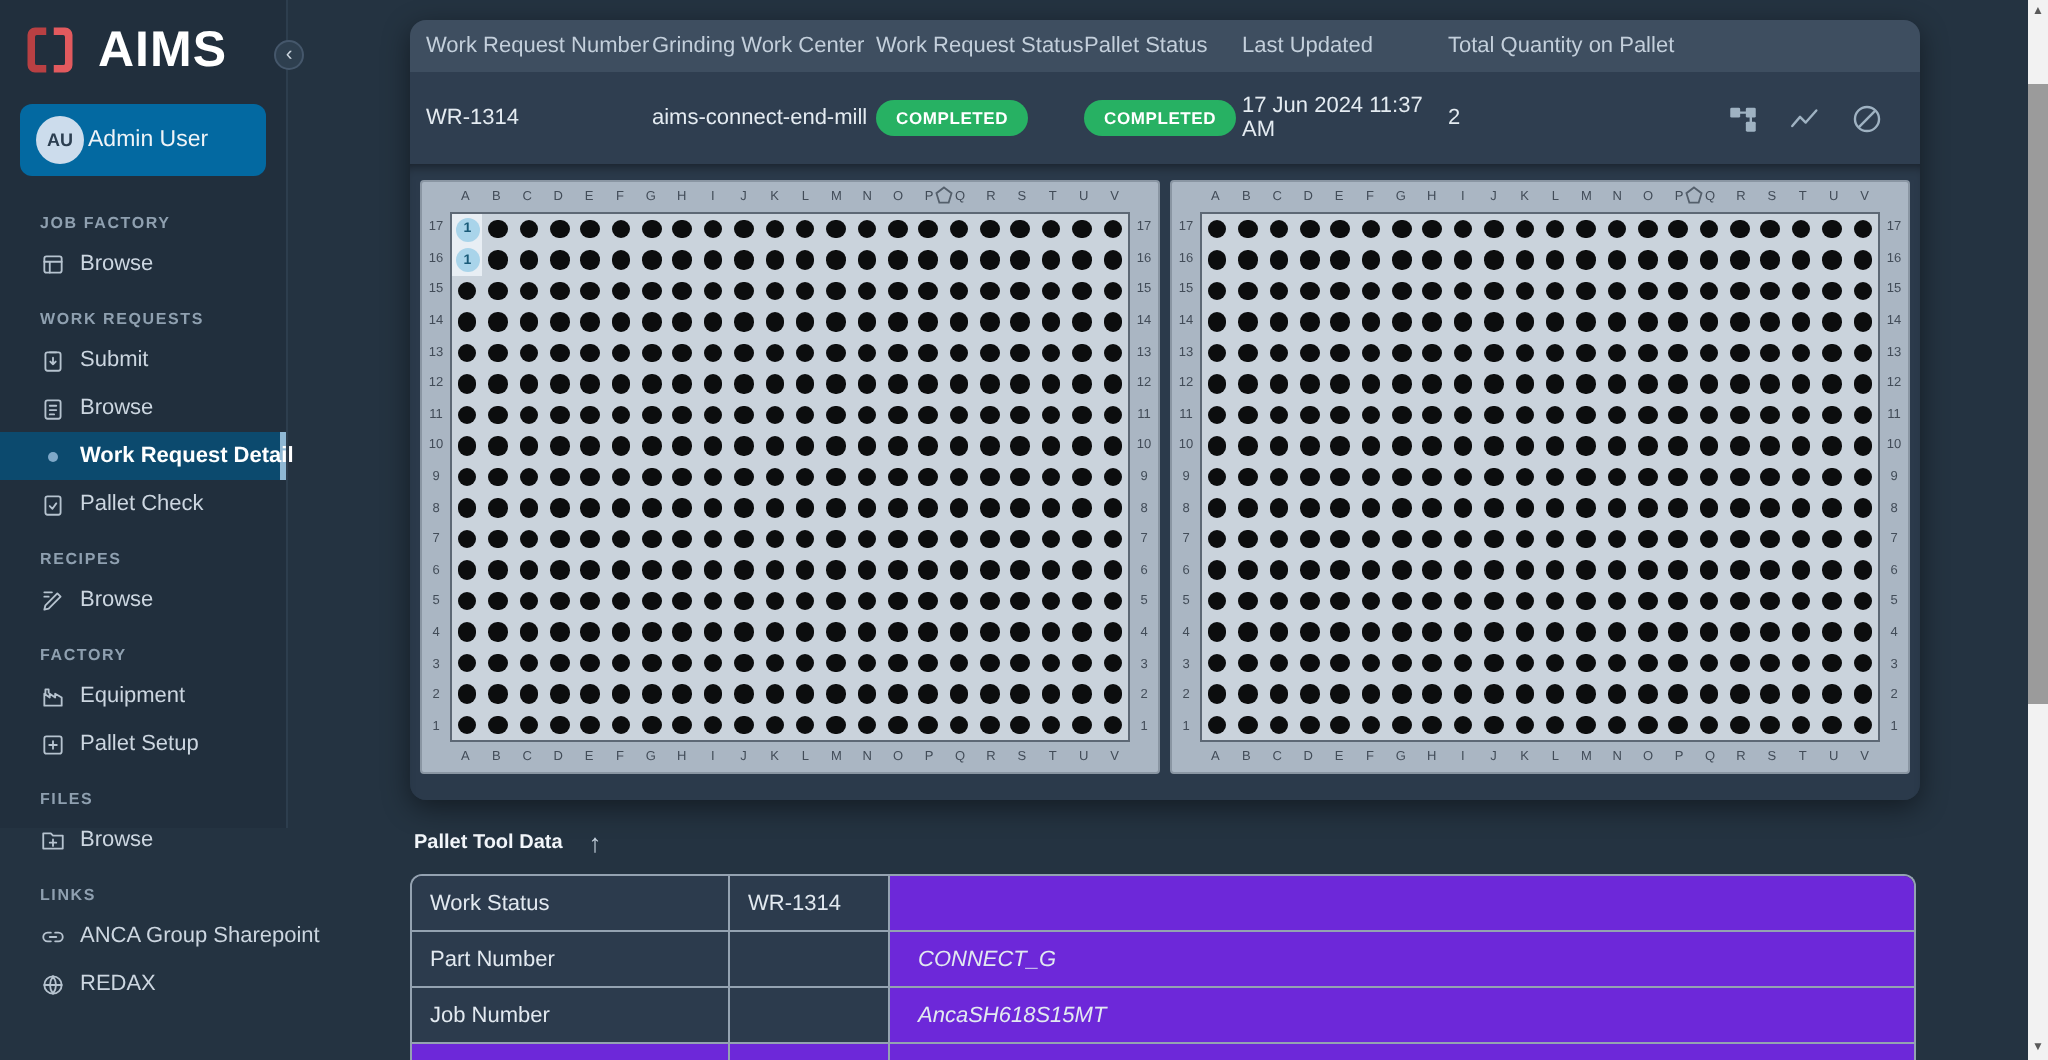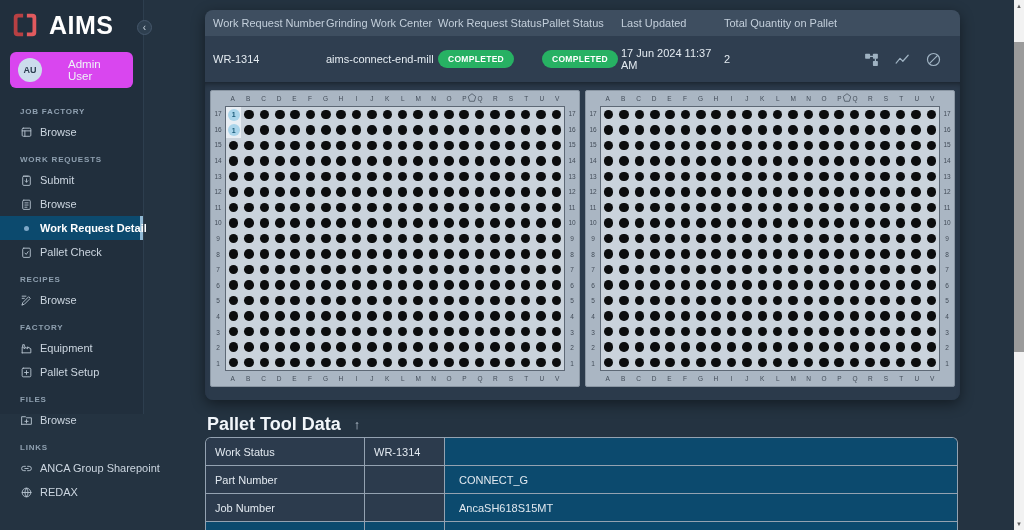--- a/index.html
+++ b/index.html
@@ -12,22 +12,22 @@
   }
 
   
   .sidebar { position:absolute; left:0; top:0; width:144px; height:414px;
     background:#212f3d; border-right:1px solid #2d3e4e; z-index:2; }
   .logo-row { display:flex; align-items:center; gap:9px; padding:10px 0 6px 10px; }
   .logo-text { font-size:25px; font-weight:bold; color:#ffffff; letter-spacing:.5px; }
   .collapse-btn { position:absolute; left:137px; top:20px; width:15px; height:15px;
     border-radius:50%; background:#2e3f4f; border:1px solid #45576b; color:#cdd7e0;
     font-size:10px; line-height:12px; text-align:center; cursor:pointer; z-index:5; }
-  .user-card { margin:6px 10px 8px; background:#d946ef; border-radius:6px;
-    padding:6px 8px; display:flex; align-items:center; gap:26px; }
+  .user-card { margin:6px 10px 8px; background:#0369a1; border-radius:6px;
+    padding:6px 8px; display:flex; align-items:center; gap:2px; }
   .avatar { width:24px; height:24px; border-radius:50%; background:#ccdcec; color:#2c3e50;
     font-size:9px; font-weight:bold; display:flex; align-items:center; justify-content:center; flex:none; }
   .user-name { font-size:11.5px; color:#eef3f7; }
 
   .nav-label { padding:11px 0 4px 20px; font-size:8px; font-weight:bold;
     letter-spacing:.8px; color:#8fa0b0; }
   .nav-item { display:flex; align-items:center; gap:7px; height:24px; padding-left:20px;
     font-size:11px; color:#ccd6e0; cursor:pointer; white-space:nowrap; }
   .nav-item .icn { width:13px; height:13px; flex:none; color:#b6c3cf;
     display:flex; align-items:center; justify-content:center; }
@@ -69,30 +69,30 @@
   .pcell .dot { width:9.5px; height:9.5px; border-radius:50%; background:#0c0d0e; }
   .pcell.tool { background:#e8eef4; }
   .pcell.tool .dot { width:12px; height:12px; background:#a9d4ea; color:#195a78;
     font-size:7px; font-weight:bold; display:flex; align-items:center; justify-content:center; }
   .marker { position:absolute; top:2px; left:calc(14px + (100% - 28px) * 0.72727);
     transform:translateX(-50%); line-height:0; }
 
   
   .ptd-title-row { position:absolute; left:207px; top:414px; display:flex;
     align-items:center; gap:13px; }
-  .ptd-title { font-size:18px; font-weight:bold; color:#f2f6fa; }
+  .ptd-title { font-size:10px; font-weight:bold; color:#f2f6fa; }
   .ptd-collapse { color:#c3cfdb; font-size:13px; cursor:pointer; }
   .ptd-table { position:absolute; left:205px; top:437px; width:753px;
     border:1px solid #94a2b1; border-bottom:none; border-radius:6px 6px 0 0; overflow:hidden; }
   .ptd-row { display:grid; grid-template-columns:159px 80px 1fr; height:28px;
     border-bottom:1px solid #94a2b1; }
   .ptd-cell { display:flex; align-items:center; padding-left:9px; font-size:11px;
     color:#e2e9f0; border-right:1px solid #94a2b1; background:#2c3b4d; }
   .ptd-cell:last-child { border-right:none; padding-left:14px; }
-  .ptd-cell.light { background:#0c4a6e; }
+  .ptd-cell.light { background:#6d28d9;font-style:italic; }
 
   
   .scrollbar { position:absolute; right:0; top:0; width:10px; height:530px;
     background:#f2f2f2; z-index:3; }
   .sb-thumb { position:absolute; top:42px; left:0; width:10px; height:310px; background:#9b9b9b; }
   .sb-arrow { position:absolute; left:0; width:10px; height:12px; color:#5a5a5a;
     font-size:6px; text-align:center; line-height:12px; cursor:pointer; }
   .sb-arrow.up { top:0; } .sb-arrow.down { bottom:0; }
 </style>
 </head>

